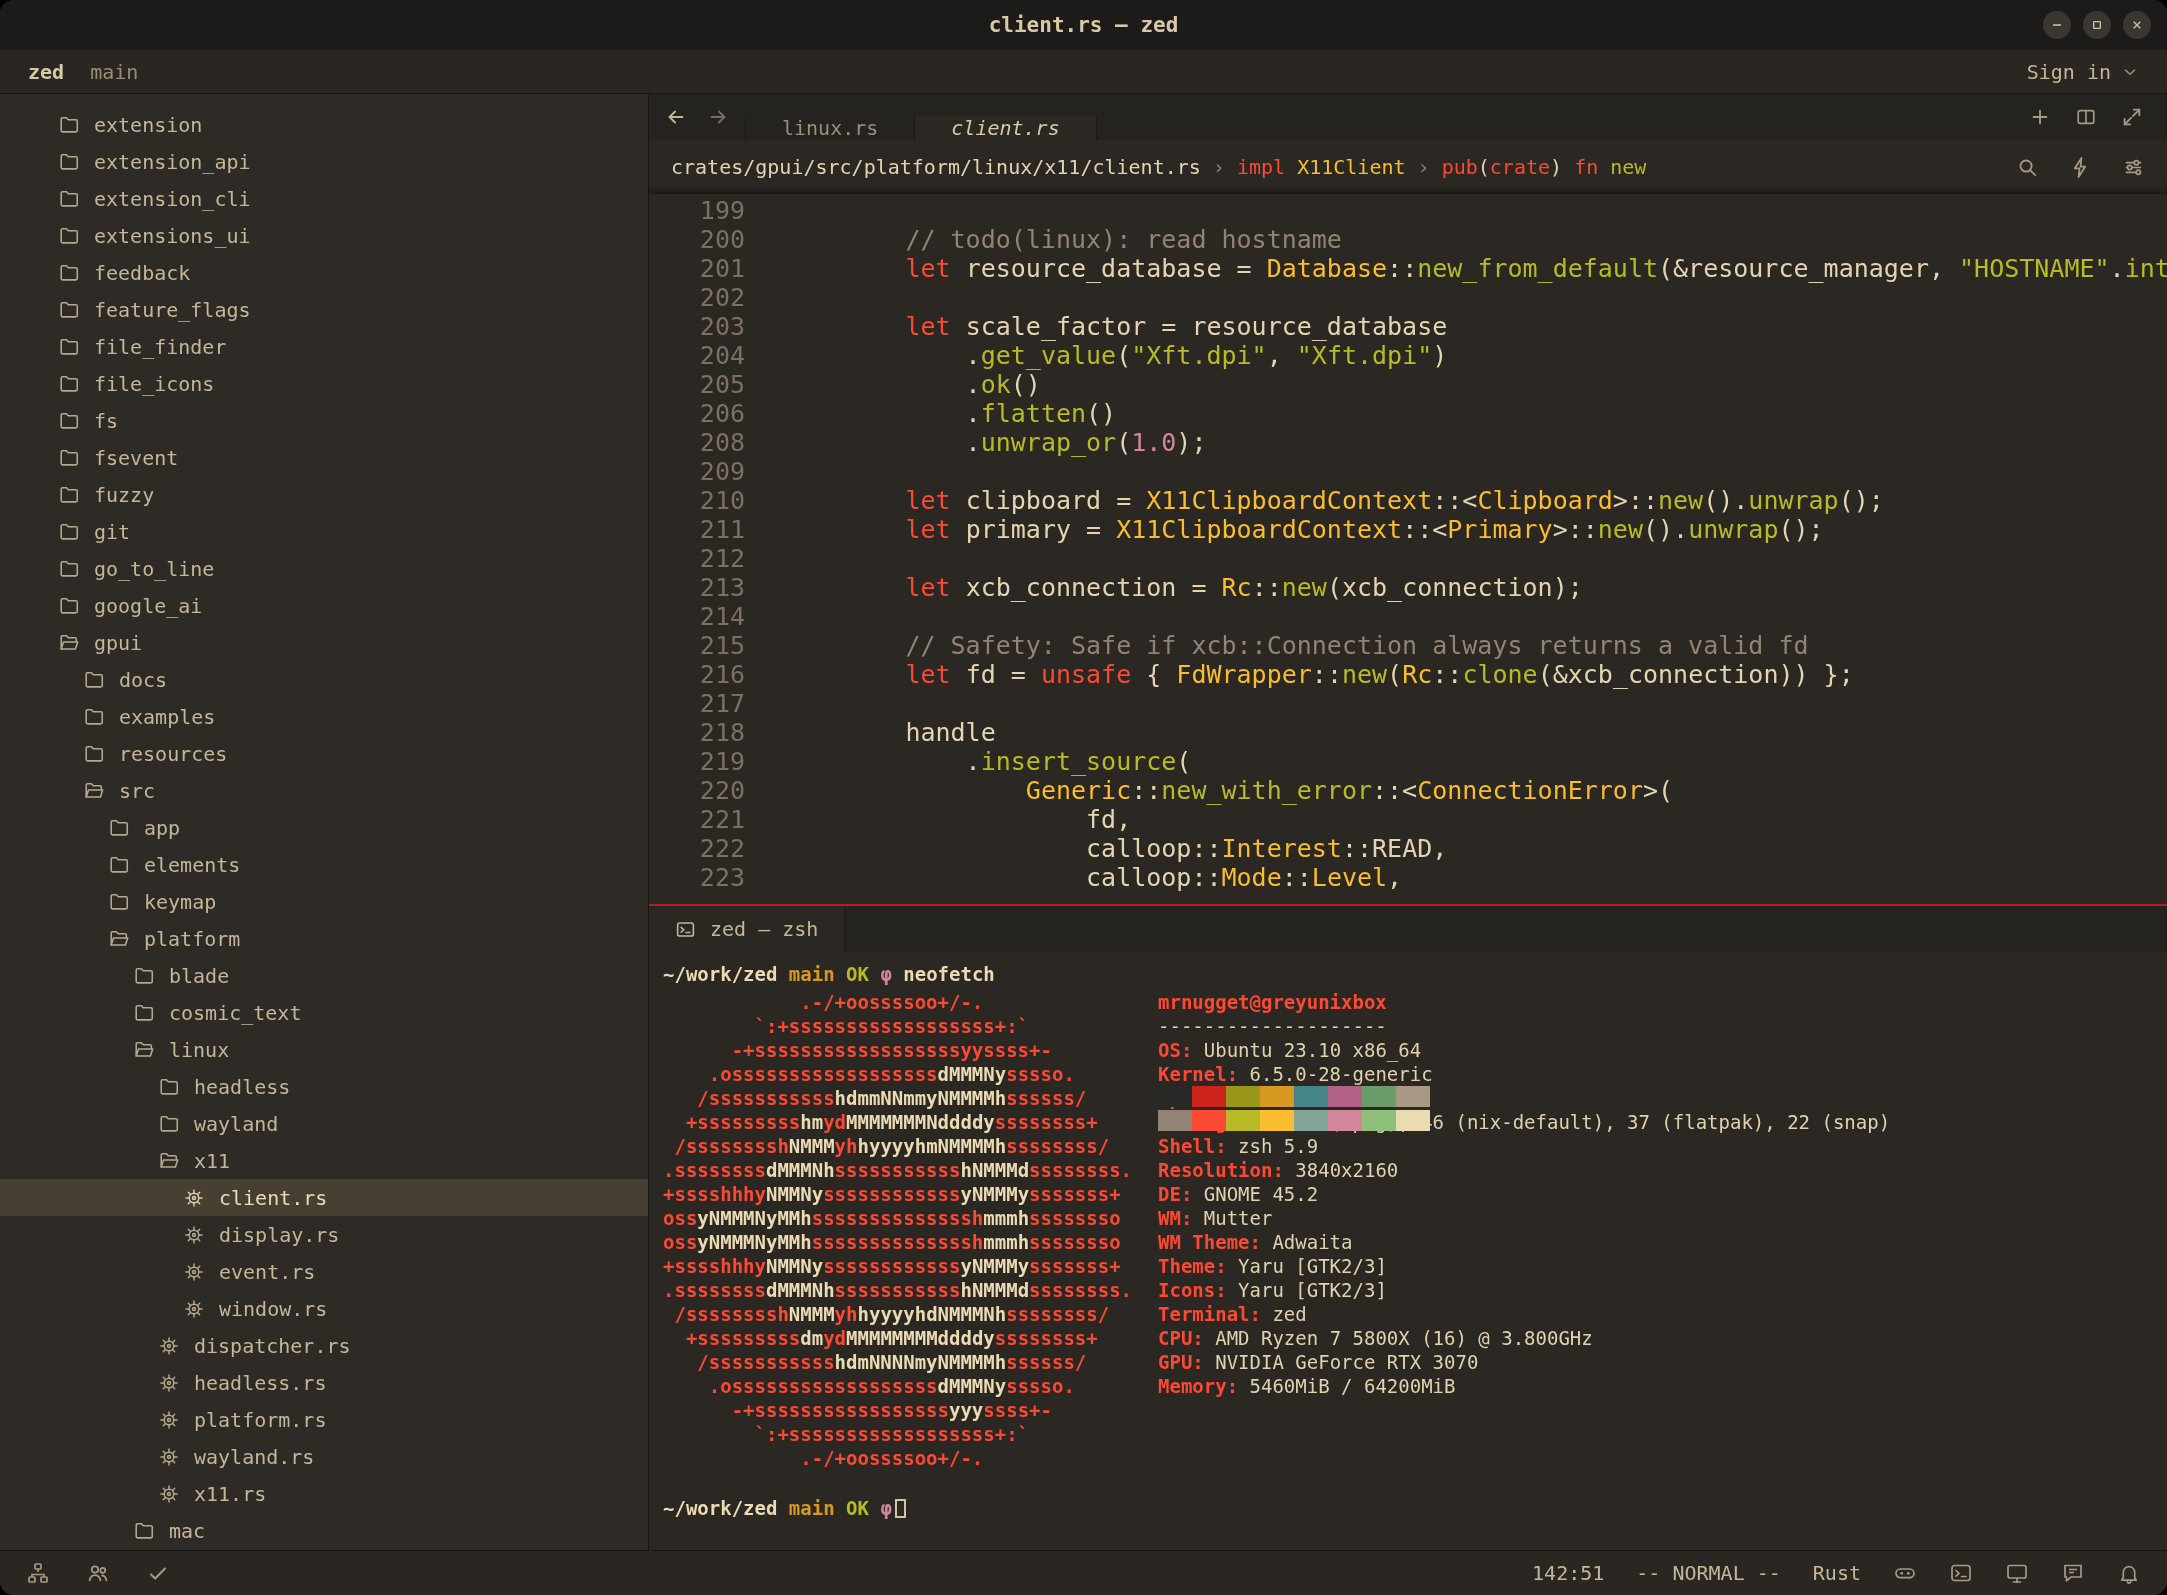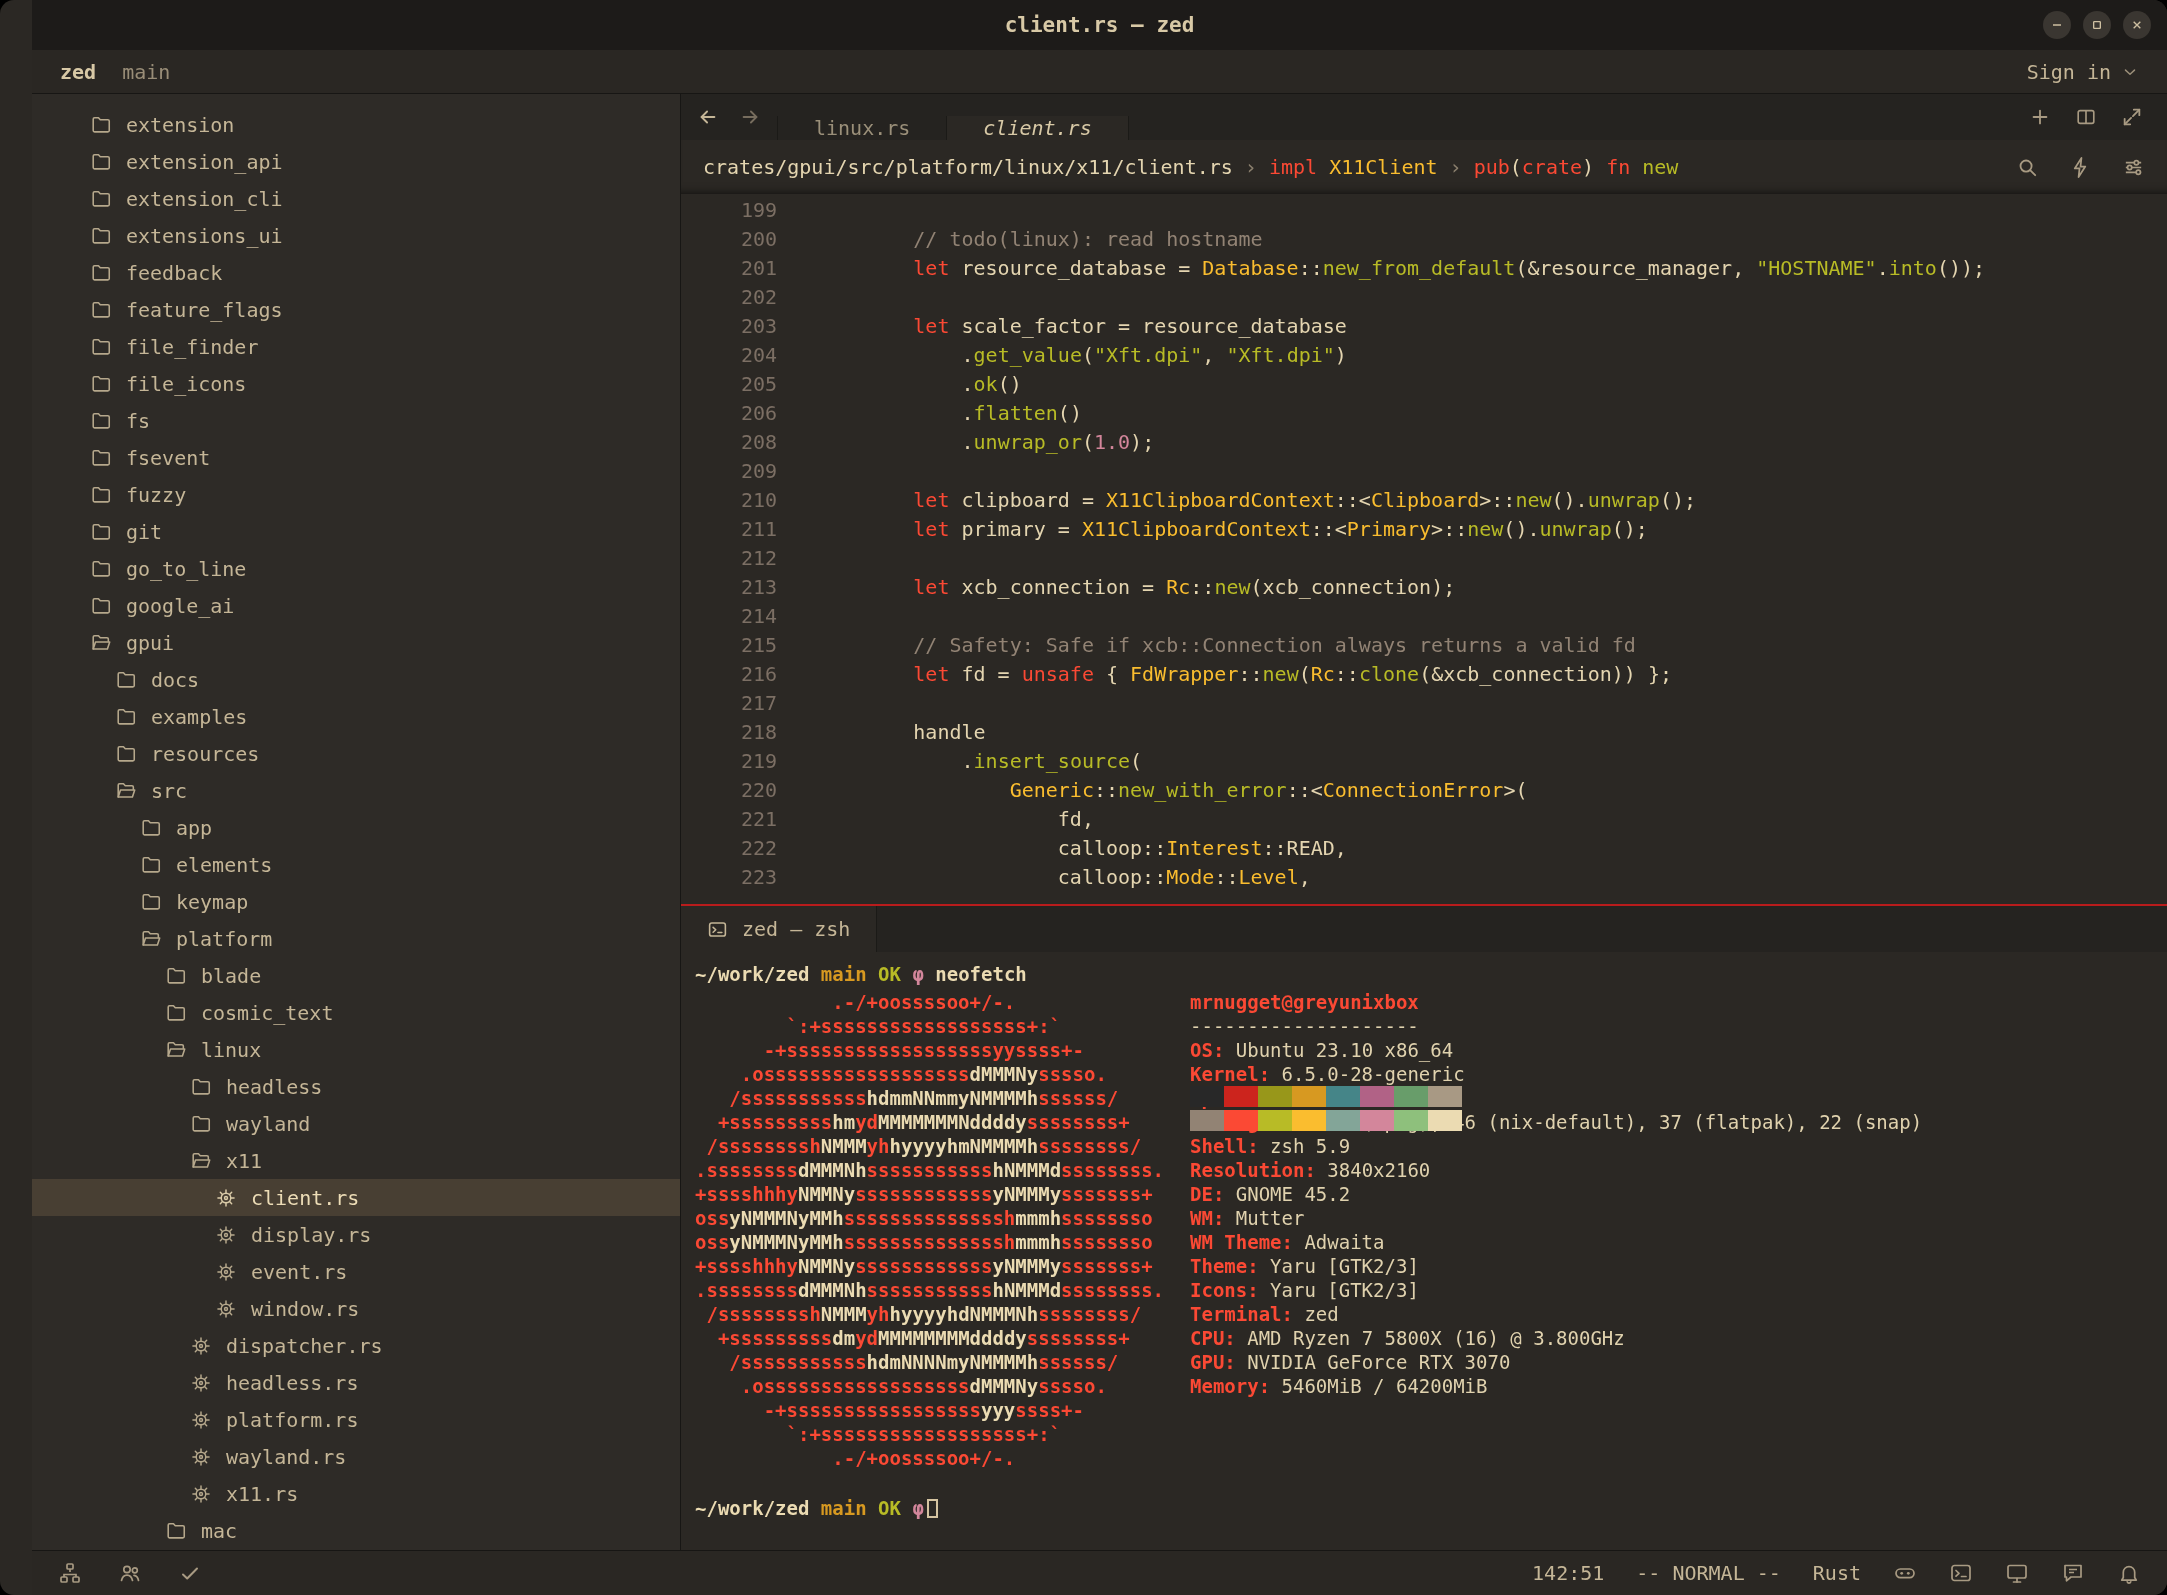--- a/index.html
+++ b/index.html
@@ -1,19 +1,19 @@
 <!DOCTYPE html>
 <html><head>
 <meta charset="utf-8">
 <style>
   * { box-sizing: border-box; margin: 0; padding: 0; }
   html,body { width: 2167px; height: 1595px; background: #000; overflow: hidden;
     font-family: "DejaVu Sans Mono", monospace; }
   .window { position: absolute; inset: 0; border-radius: 14px; overflow: hidden;
-    background: #2b2824; display: flex; flex-direction: column; padding-left: 32px; }
+    background: #2b2824; display: flex; flex-direction: column; }
 
   
   .titlebar { height: 50px; flex: none; background: #1d1b19; display: flex;
     align-items: center; justify-content: center; position: relative; }
   .title { font-size: 21px; font-weight: bold; color: #d8c9a6; }
   .win-controls { position: absolute; right: 16px; top: 0; height: 100%;
     display: flex; align-items: center; gap: 12px; }
   .win-btn { width: 28px; height: 28px; border-radius: 50%; background: #3a3631;
     color: #cfc0a2; display: flex; align-items: center; justify-content: center; }
 
@@ -53,21 +53,21 @@
   .tab-right { margin-left: auto; display: flex; align-items: center; gap: 24px;
     padding: 0 24px; color: #a89a82; }
 
   .breadcrumbbar { height: 54px; flex: none; background: #2b2824; display: flex;
     align-items: center; padding: 0 22px; font-size: 20px;
     box-shadow: inset 0 -10px 12px -12px #000; }
   .breadcrumb { display: flex; white-space: pre; }
   .bc-right { margin-left: auto; display: flex; align-items: center; gap: 30px; color: #a89a82; }
 
   .code-area { flex: 1; min-height: 0; overflow: hidden; padding-top: 2px; }
-  .code-line { display: flex; height: 29px; line-height: 29px; font-size: 20px; white-space: pre; }
+  .code-line { display: flex; height: 29px; line-height: 29px; font-size: 25px; white-space: pre; }
   .ln { width: 96px; flex: none; text-align: right; color: #7c6f64; }
   .lc { margin-left: 40px; }
 
   
   .tok-fg     { color: #e4d5b0; }
   .tok-kw     { color: #fb4934; }
   .tok-type   { color: #fabd2f; }
   .tok-fn     { color: #b8bb26; }
   .tok-str    { color: #b8bb26; }
   .tok-num    { color: #d3869b; }

